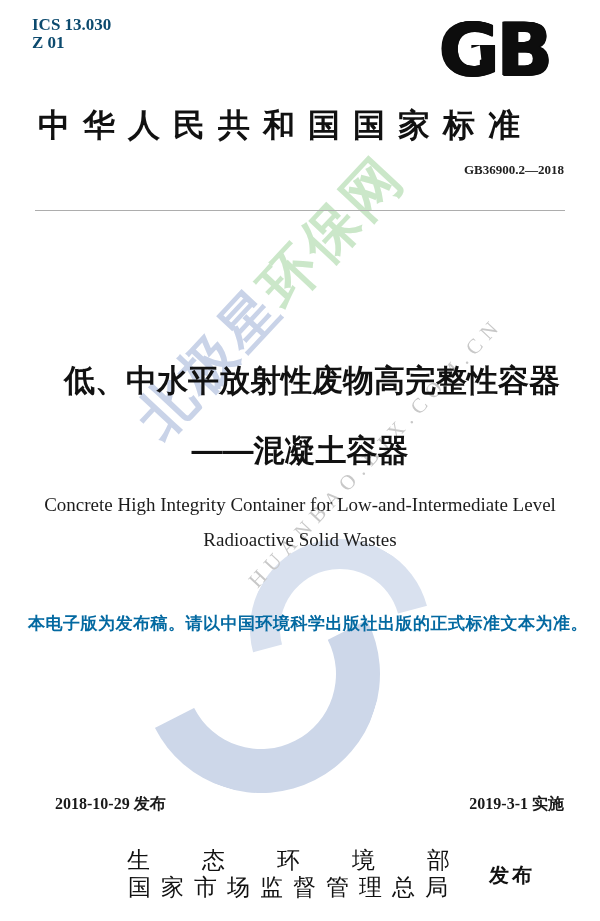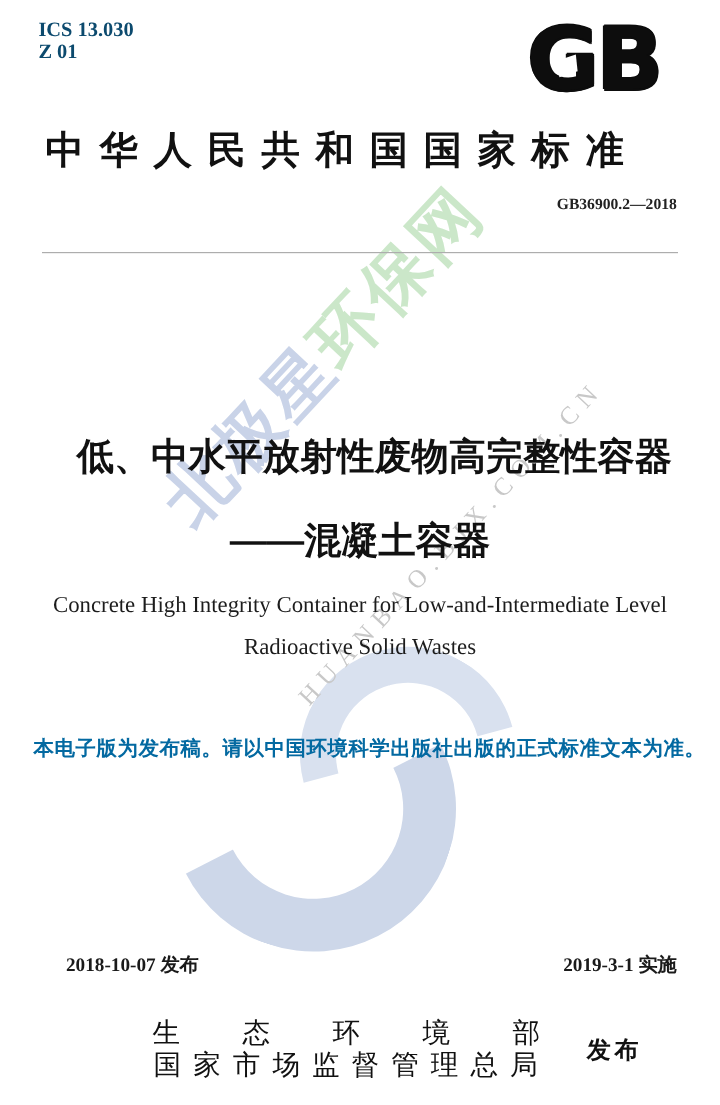--- a/index.html
+++ b/index.html
@@ -156,20 +156,20 @@
   <div id="standard-number" class="abs content">GB36900.2—2018</div>
   <div id="header-rule" class="abs content"></div>
 
   <div id="title-cn-1" class="abs content">低、中水平放射性废物高完整性容器</div>
   <div id="title-cn-2" class="abs content">——混凝土容器</div>
   <div id="title-en-1" class="abs content title-en">Concrete High Integrity Container for Low-and-Intermediate Level</div>
   <div id="title-en-2" class="abs content title-en">Radioactive Solid Wastes</div>
 
   <div id="notice" class="abs content">本电子版为发布稿。请以中国环境科学出版社出版的正式标准文本为准。</div>
 
-  <div id="issue-date" class="abs content date-text">2018-10-07 发布</div>
+  <div id="issue-date" class="abs content date-text">2018-10-29 发布</div>
   <div id="impl-date" class="abs content date-text">2019-3-1 实施</div>
 
   <div id="issuer-line1" class="abs content">生态环境部</div>
   <div id="issuer-line2" class="abs content">国家市场监督管理总局</div>
   <div id="publish-label" class="abs content">发布</div>
 
 </div>
 
 </body></html>

